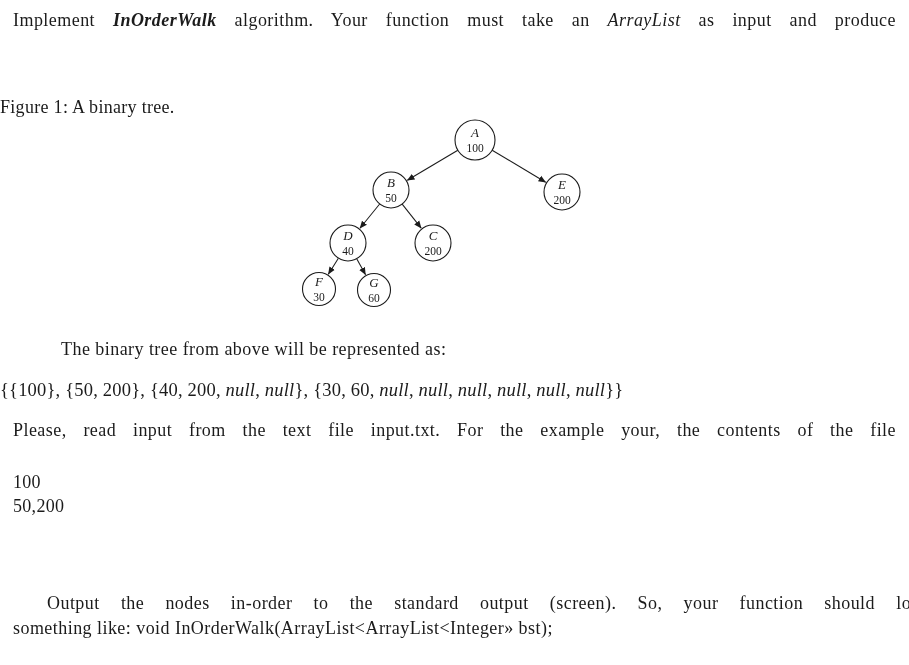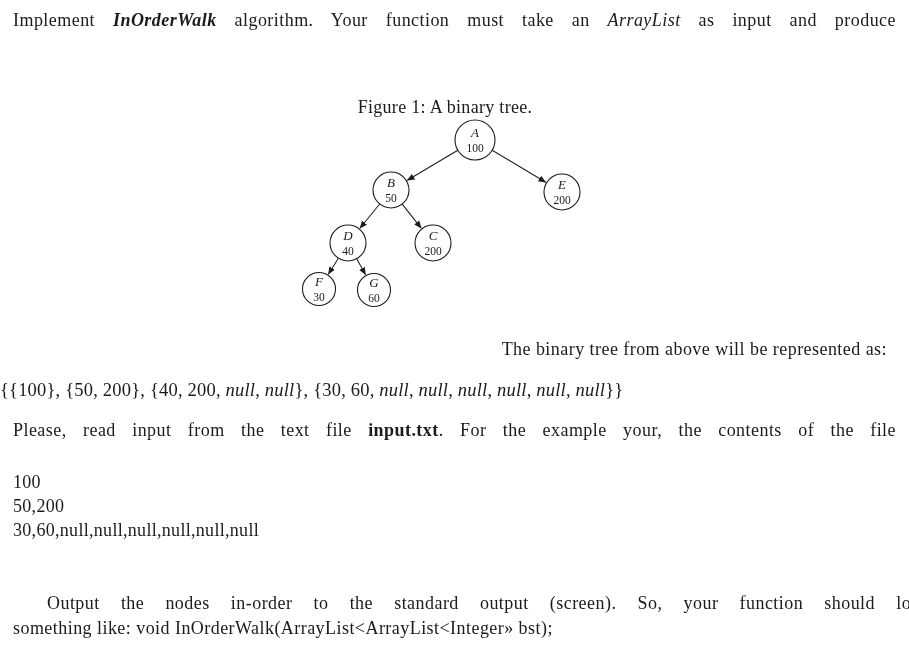--- a/index.html
+++ b/index.html
@@ -12,24 +12,24 @@
 
   .block {
     position:absolute;
     font-size:18px; line-height:25px; letter-spacing:0.45px;
   }
   .tline { width:100%; }
   .jline { text-align:justify; text-align-last:justify; -moz-text-align-last:justify; }
 
   .seg-r { font-style:normal; font-weight:400; }
   .seg-i { font-style:italic; }
-  .seg-b { font-weight:700; }
+  .seg-b { font-weight:400; }
   .seg-bi { font-weight:700; font-style:italic; }
 
-  .caption-block { text-align:center; letter-spacing:0.3px; }
+  .caption-block { text-align:left; letter-spacing:0.3px; }
   .math-block { letter-spacing:0.2px; font-size:18.5px; }
   .input-block { line-height:24px; letter-spacing:0.3px; }
 
   .tree-edge { stroke:#1b1b1b; stroke-width:1.05; }
   .tree-circle { fill:#ffffff; stroke:#1b1b1b; stroke-width:1.1; }
   .node-letter {
     font-family:"Liberation Serif","DejaVu Serif",serif;
     font-style:italic; font-size:13px; fill:#1b1b1b; text-anchor:middle;
   }
   .node-value {
@@ -90,34 +90,33 @@
         <text x="319" y="286" class="node-letter">F</text>
         <text x="319" y="300.5" class="node-value">30</text>
       </g>
       <g>
         <circle cx="374" cy="290" r="16.5" class="tree-circle"></circle>
         <text x="374" y="287" class="node-letter">G</text>
         <text x="374" y="301.5" class="node-value">60</text>
       </g>
     </svg>
 
-  <div class="block" style="left:47px; top:337px; width:840px;text-align:right;">The binary tree from above will be represented as:</div>
+  <div class="block" style="left:61px; top:337px; width:840px;">The binary tree from above will be represented as:</div>
 
   <div class="block math-block" style="left:0px; top:378px; width:890px;">
       <div class="tline"><span class="seg-r">{{100}, {50, 200}, {40, 200, </span><span class="seg-i">null</span><span class="seg-r">, </span><span class="seg-i">null</span><span class="seg-r">}, {30, 60, </span><span class="seg-i">null</span><span class="seg-r">, </span><span class="seg-i">null</span><span class="seg-r">, </span><span class="seg-i">null</span><span class="seg-r">, </span><span class="seg-i">null</span><span class="seg-r">, </span><span class="seg-i">null</span><span class="seg-r">, </span><span class="seg-i">null</span><span class="seg-r">}}</span></div>
     </div>
 
   <div class="block" style="left:13px; top:418px; width:883px;">
       <div class="tline jline"><span class="seg-r">Please, read input from the text file </span><span class="seg-b">input.txt</span><span class="seg-r">. For the example your, the contents of the file</span></div>
     </div>
 
   <div class="block input-block" style="left:13px; top:470px; width:883px;">
     <div>100</div>
     <div>50,200</div>
-    <div>30,60,null,null,null,null,null,null</div>
   </div>
 
   <div class="block" style="left:13px; top:591px; width:883px;">
       <div class="tline jline" style="padding-left: 34px;"><span class="seg-r">Output the nodes in-order to the standard output (screen). So, your function should look</span></div>
       <div class="tline"><span class="seg-r">something like: void InOrderWalk(ArrayList&lt;ArrayList&lt;Integer» bst);</span></div>
     </div>
 
 </div>
 
 </body></html>

